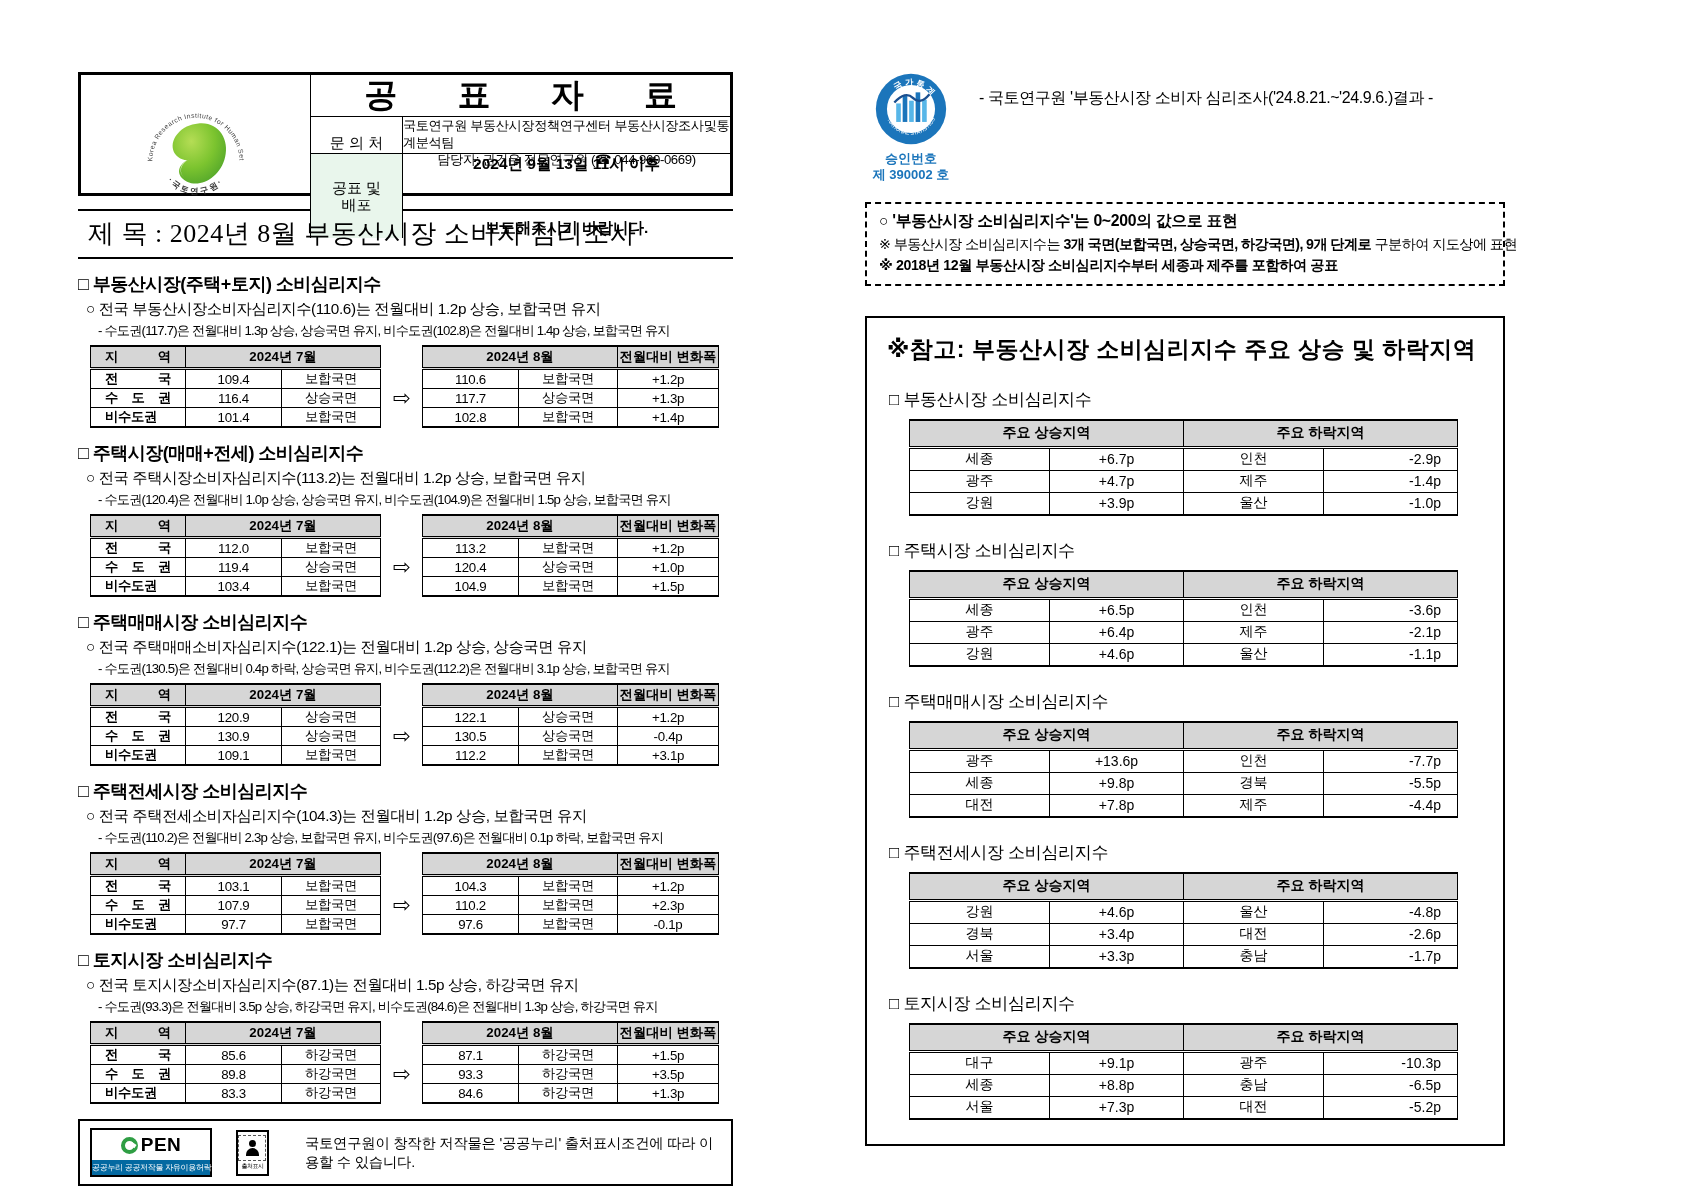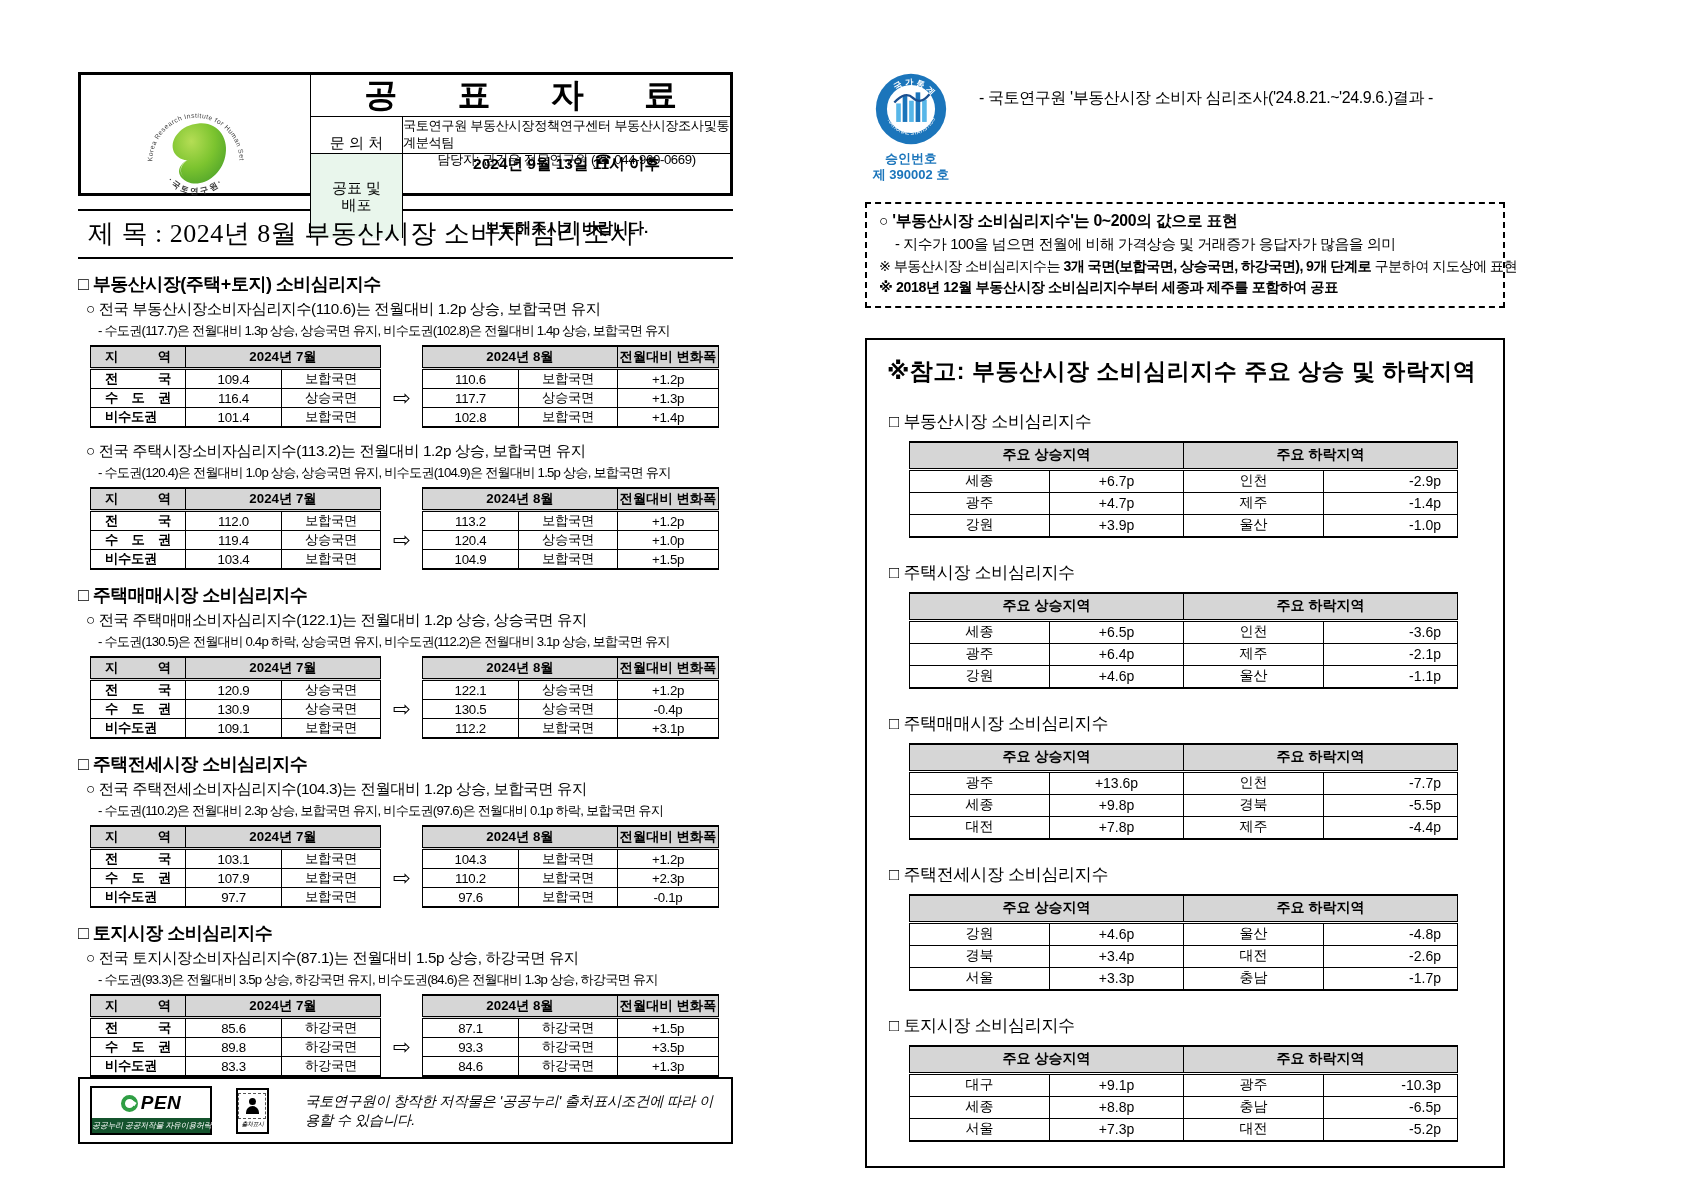--- a/index.html
+++ b/index.html
@@ -39,27 +39,27 @@
   table.idx th{background:#d6d6d6;border:1px solid #000;border-top:2px solid #000;
                border-bottom:3px double #000;height:20px;font-weight:bold;padding:0;}
   table.idx td{border:1px solid #000;text-align:center;height:17px;padding:0;letter-spacing:-0.3px;}
   table.idx tbody tr:last-child td{border-bottom:2px solid #000;}
   table.idx .reg{font-weight:bold;}
   .jt{text-align:justify;text-align-last:justify;padding:0 14px !important;}
   table.idx .arrowcol{border:none !important;background:transparent !important;}
   table.idx .arrow{font-size:21px;text-align:center;vertical-align:middle;font-weight:normal;}
 
   
-  .foot-box{border:2px solid #000;padding:7px 10px;display:flex;align-items:center;gap:24px;font-style:italic;}
+  .foot-box{margin-top:15px;border:2px solid #000;padding:7px 10px;display:flex;align-items:center;gap:24px;}
   .open-box{border:2px solid #000;width:118px;}
   .open-top{display:flex;align-items:center;justify-content:center;gap:3px;height:30px;}
   .open-o{width:17px;height:17px;border:4px solid #2f9e44;border-radius:50%;box-sizing:border-box;position:relative;}
   .open-o:after{content:"";position:absolute;right:-2px;top:2px;width:6px;height:4px;background:#fff;transform:rotate(35deg);}
   .open-word{font-size:19px;font-weight:bold;letter-spacing:0.5px;}
-  .open-bar{background:#14532d;color:#fff;font-size:8px;text-align:center;padding:2px 0;letter-spacing:-0.3px;white-space:nowrap;}
+  .open-bar{background:#0369a1;color:#fff;font-size:8px;text-align:center;padding:2px 0;letter-spacing:-0.3px;white-space:nowrap;}
   .mark-box{border:2px solid #000;width:36px;height:42px;display:flex;flex-direction:column;align-items:center;}
   .mark-inner{margin-top:3px;width:26px;height:24px;border:1.5px dashed #555;display:flex;flex-direction:column;align-items:center;justify-content:center;}
   .person-head{width:7px;height:7px;border-radius:50%;background:#000;}
   .person-body{width:13px;height:8px;border-radius:7px 7px 0 0;background:#000;margin-top:1px;}
   .mark-label{font-size:6px;margin-top:1px;letter-spacing:-0.5px;}
   .foot-text{font-size:14.3px;letter-spacing:-0.2px;padding-left:12px;}
 
   
   .p2-header{display:flex;gap:16px;}
   .stat-logo{width:92px;text-align:center;flex:none;}
@@ -188,20 +188,21 @@
     <td>보합국면</td>
 
     <td>102.8</td>
     <td>보합국면</td>
     <td>+1.4p</td>
   </tr>
             </tbody>
     </table>
   </section>
         <section class="sec">
+    <div class="sec-h">□ 주택시장(매매+전세) 소비심리지수</div>
     <div class="sec-b">○ 전국 주택시장소비자심리지수(113.2)는 전월대비 1.2p 상승, 보합국면 유지</div>
     <div class="sec-s">- 수도권(120.4)은 전월대비 1.0p 상승, 상승국면 유지, 비수도권(104.9)은 전월대비 1.5p 상승, 보합국면 유지</div>
     <table class="idx">
       <colgroup>
               <col style="width:95px">
               <col style="width:96px">
               <col style="width:99px">
               <col style="width:42px">
               <col style="width:96px">
               <col style="width:99px">
@@ -460,21 +461,20 @@
           <div>제 390002 호</div>
         </div>
       </div>
       <div class="p2-titles">
         <div class="p2-subtitle">- 국토연구원 '부동산시장 소비자 심리조사('24.8.21.~'24.9.6.)결과 -</div>
       </div>
     </div>
 
     <div class="notice-box">
       <div class="nb-l1">○ '부동산시장 소비심리지수'는 0~200의 값으로 표현</div>
-      <div class="nb-l2">- 지수가 100을 넘으면 전월에 비해 가격상승 및 거래증가 응답자가 많음을 의미</div>
       <div class="nb-l3"><span>※ 부동산시장 소비심리지수는 </span><b>3개 국면(보합국면, 상승국면, 하강국면), 9개 단계로</b><span> 구분하여 지도상에 표현</span></div>
       <div class="nb-l4">※ 2018년 12월 부동산시장 소비심리지수부터 세종과 제주를 포함하여 공표</div>
     </div>
 
     <div class="ref-box">
       <div class="ref-heading">※참고: 부동산시장 소비심리지수 주요 상승 및 하락지역</div>
       <div id="p2-blocks">
           <div class="p2-block">
     <div class="p2-block-h">□ 부동산시장 소비심리지수</div>
     <table class="updown">

